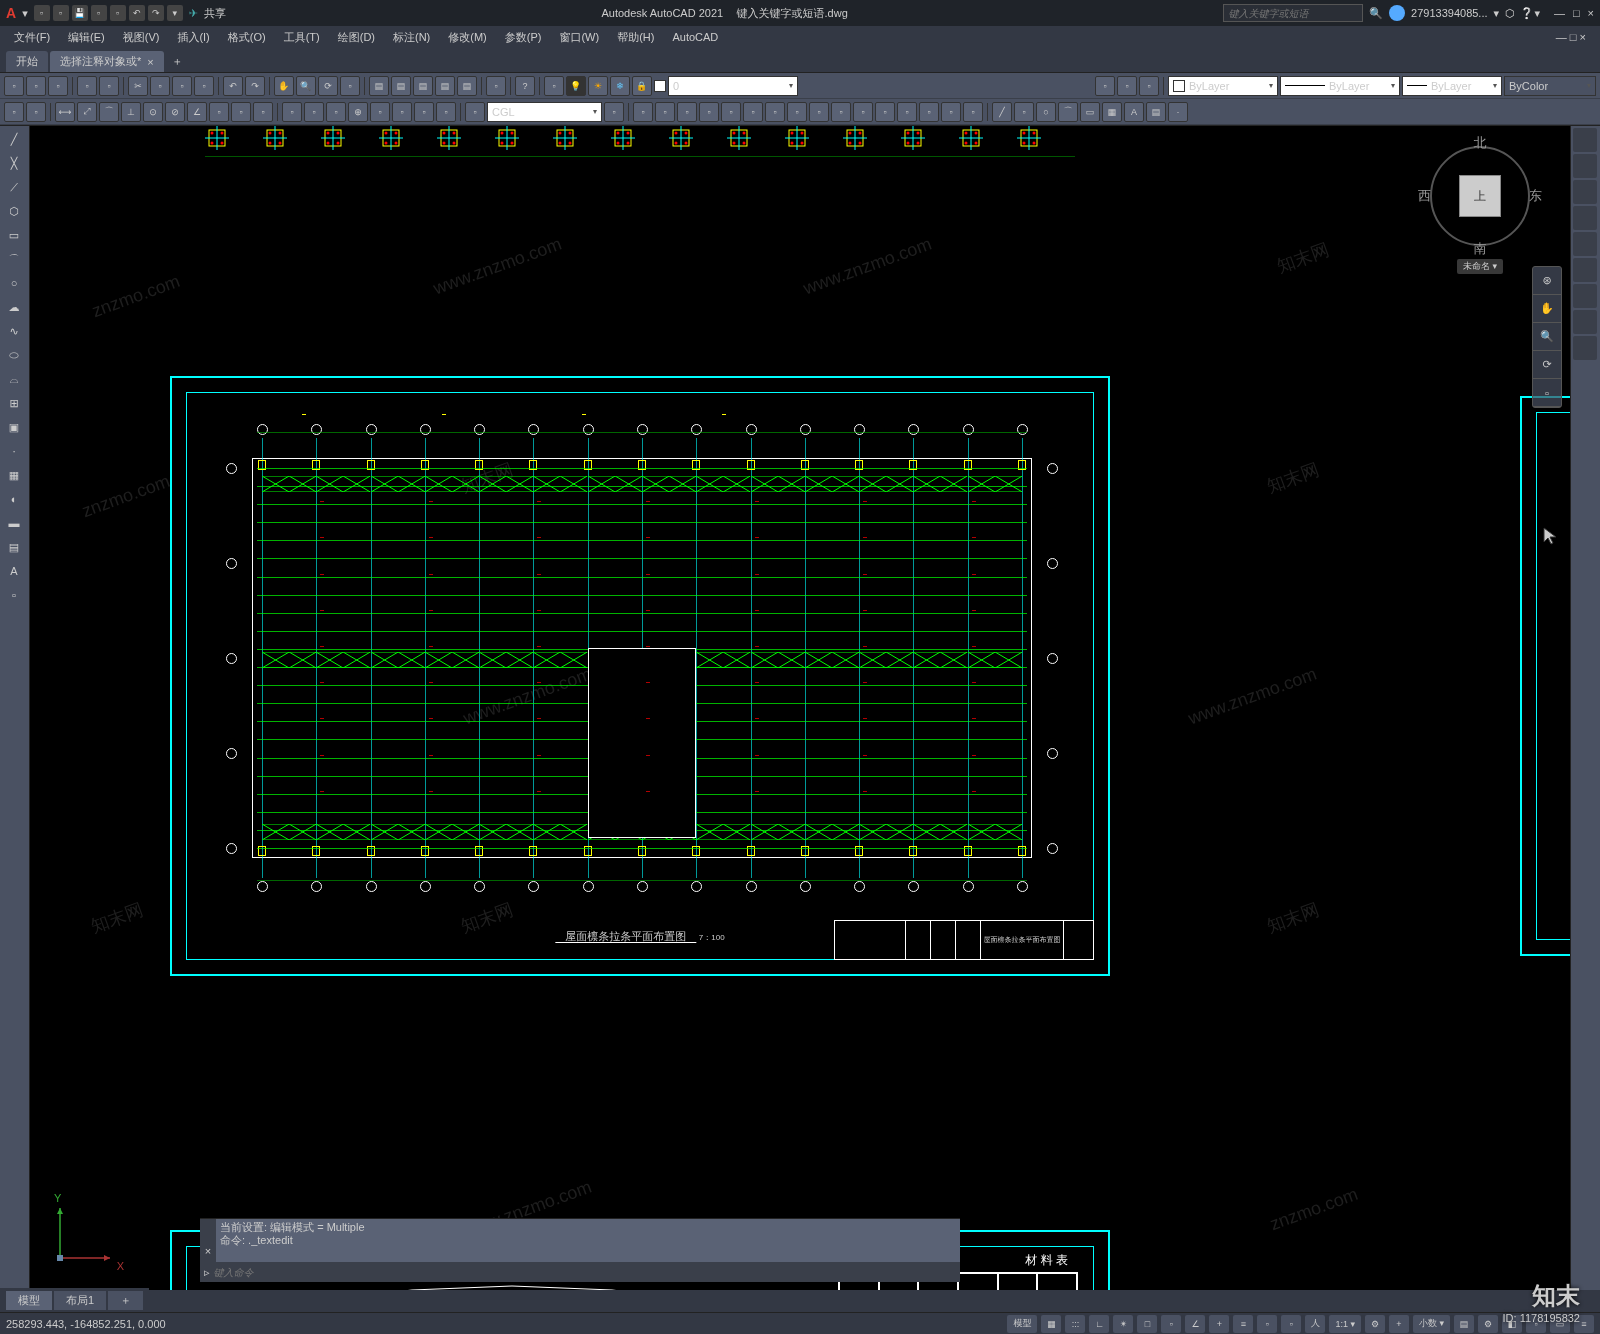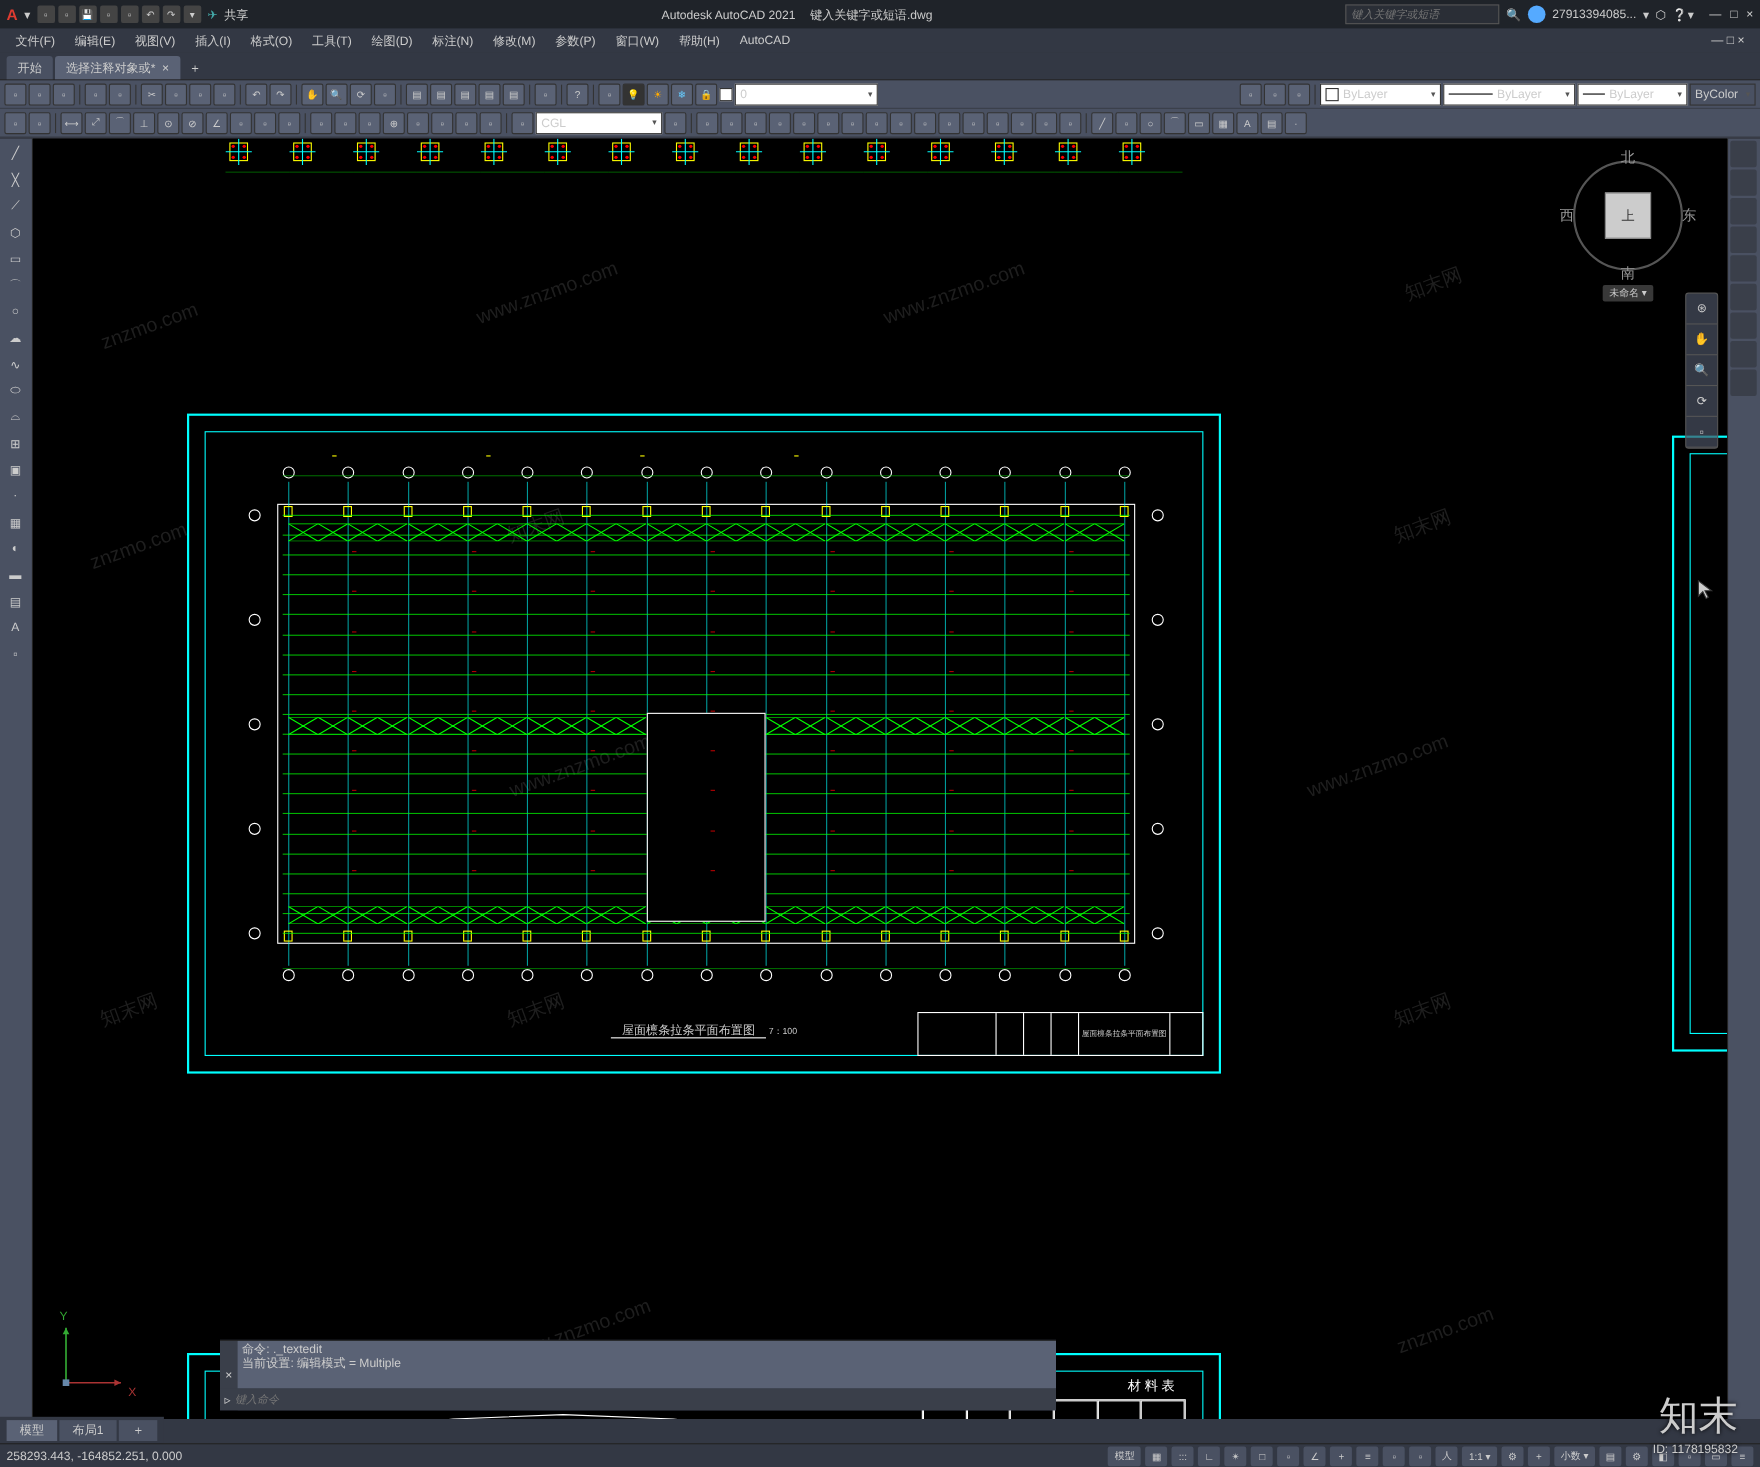--- a/index.html
+++ b/index.html
@@ -63,21 +63,21 @@
 .cmdarea .input input{flex:1;background:transparent;border:none;color:#999;font-style:italic;font-size:10px;}
 .layouttabs{position:absolute;bottom:22px;left:0;height:24px;background:#333844;display:flex;align-items:center;padding:0 6px;gap:2px;}
 .layouttabs .tab{padding:2px 12px;background:#4a5162;}
 .layouttabs .tab.active{background:#5a6275;}
 .status{position:absolute;bottom:0;left:0;right:0;height:22px;background:#333844;border-top:1px solid #222;display:flex;align-items:center;padding:0 6px;gap:8px;font-size:10px;}
 .status .coords{min-width:200px;}
 .status .right{margin-left:auto;display:flex;gap:4px;align-items:center;}
 .status .sb{width:20px;height:18px;background:#4a5162;border-radius:2px;display:flex;align-items:center;justify-content:center;font-size:9px;}
 .wm{position:absolute;color:#333;font-size:18px;pointer-events:none;opacity:.6;transform:rotate(-20deg);}
 .idwm{position:absolute;bottom:10px;right:20px;color:#fff;font-size:28px;text-align:right;text-shadow:0 0 4px #000;}
-.idwm .big{font-size:36px;font-weight:400;}
+.idwm .big{font-size:24px;font-weight:700;}
 </style>
 </head>
 <body>
 
 <div class="titlebar">
   <span class="logo">A</span>
   <span>▾</span>
   <div class="qat">
     <div>▫</div>
     <div>▫</div>
@@ -198,21 +198,21 @@
     <div class="combo" style="width:120px;">
       <span style="width:40px;border-top:1px solid #000;"></span>
         <span>ByLayer</span>
         <span class="arr" style="margin-left:auto;">▾</span>
     </div>
     <div class="combo" style="width:100px;">
       <span style="width:20px;border-top:1px solid #000;"></span>
         <span>ByLayer</span>
         <span class="arr" style="margin-left:auto;">▾</span>
     </div>
-    <div class="combo" style="width:60px;background:#4a5162;color:#ccc;">
+    <div class="combo" style="width:92px;background:#4a5162;color:#ccc;">
       <span>ByColor</span>
         <span class="arr" style="margin-left:auto;">▾</span>
     </div>
   </div>
   <div class="ribbon-row">
     <div class="btn">▫</div>
     <div class="btn">▫</div>
     <div class="sep"></div>
     <div class="btn">⟷</div>
     <div class="btn">⤢</div>
@@ -1035,22 +1035,22 @@
         <polygon points="10,10 7,16 13,16" fill="#3a3"></polygon>
         <rect x="7" y="57" width="6" height="6" fill="#68a"></rect>
       </svg>
       <div style="position:absolute;bottom:-2px;right:-4px;color:#a33;">X</div>
       <div style="position:absolute;top:-6px;left:4px;color:#3a3;">Y</div>
     </div>
 
     <div class="cmdarea" style="left:170px;right:auto;width:760px;bottom:8px;">
       <div style="width:16px;background:#3a3f4a;display:flex;align-items:center;justify-content:center;">×</div>
       <div class="hist">
+        <div>当前设置: 编辑模式 = Multiple</div>
         <div>命令: ._textedit</div>
-        <div>当前设置: 编辑模式 = Multiple</div>
       </div>
       <div class="input">
         <span>▹</span>
         <input placeholder="键入命令" style="">
       </div>
     </div>
   </div>
 
   <div class="righttool">
     <div></div>

